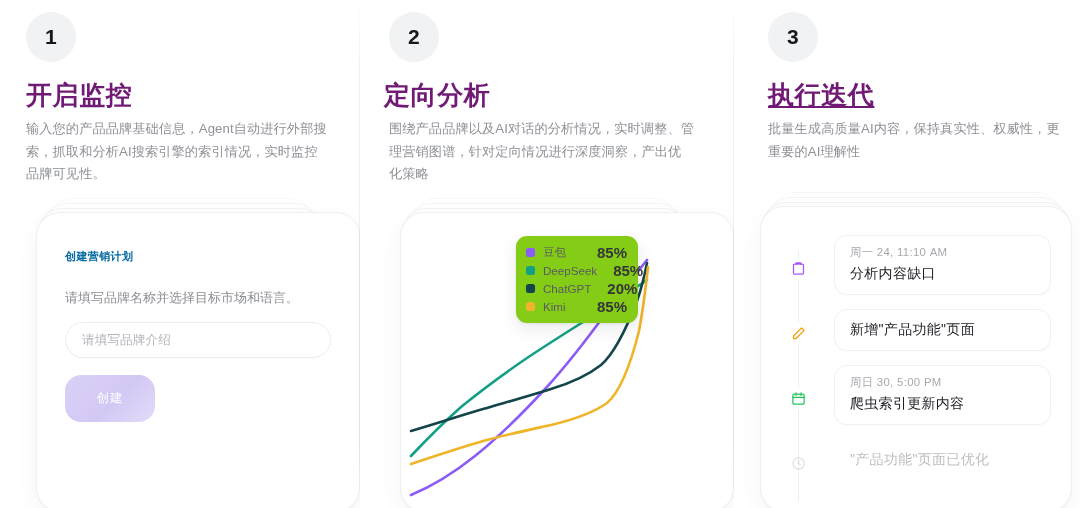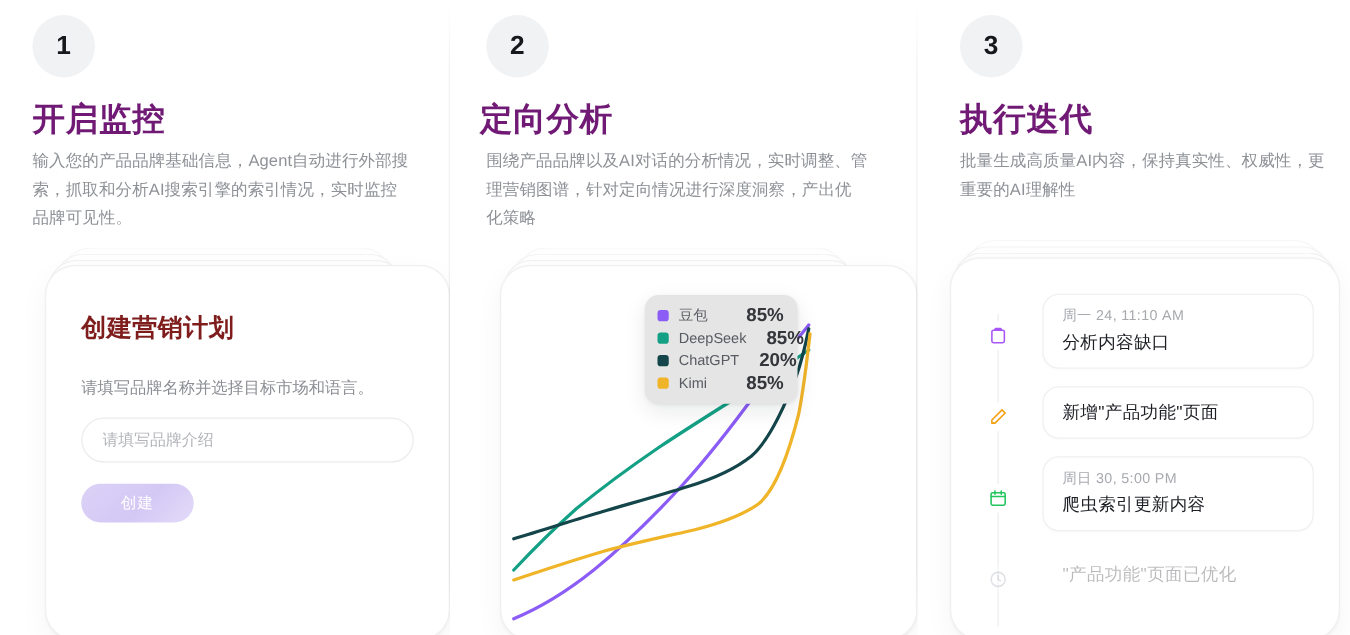--- a/index.html
+++ b/index.html
@@ -99,23 +99,23 @@
     background: #ffffff;
     border: 1px solid rgba(0,0,0,0.06);
     border-radius: 24px;
     box-shadow: 0 1px 2px rgba(16,20,28,0.035),
                 0 8px 24px rgba(16,20,28,0.045);
     overflow: hidden;
   }
 
   
   .form-title {
-    font-size: 20px;
+    font-size: 11px;
     font-weight: 700;
-    color: #7f1d1d;
+    color: #0369a1;
     letter-spacing: 0.4px;
   }
   .form-sub {
     margin-top: 24px;
     font-size: 13px;
     line-height: 20px;
     color: #8b8e93;
   }
   .field {
     margin-top: 14px;
@@ -126,41 +126,41 @@
     display: flex;
     align-items: center;
     padding: 0 16px;
     font-size: 12.7px;
     color: #b3b5ba;
     box-shadow: 0 1px 1px rgba(0,0,0,0.012);
   }
   .create-btn {
     margin-top: 17px;
     width: 90px;
-    height: 31px;
+    height: 47px;
     border-radius: 16px;
     background: linear-gradient(135deg, #c6b6f2 0%, #b9a7ee 55%, #d3c7f6 100%);
     display: flex;
     align-items: center;
     justify-content: center;
     font-size: 12.5px;
     color: #ffffff;
     opacity: .62;
     filter: blur(0.55px);
     border: none;
     letter-spacing: 1px;
   }
 
   
   .chart-area { position: absolute; left: 0; top: 0; right: 0; bottom: 0; }
   .chart-svg  { position: absolute; left: 0; top: 0; }
 
   .legend {
     position: absolute;
-    background: #e5e5e5;
+    background: #84cc16;
     border-radius: 11px;
     box-shadow: 0 1px 3px rgba(16,20,28,0.07),
                 0 6px 18px rgba(16,20,28,0.085);
     padding: 8px 11px 8px 10px;
   }
   .legend-row {
     display: flex;
     align-items: center;
     height: 17.8px;
   }
@@ -343,21 +343,21 @@
   </div>
 
   <div class="col-divider div-2"></div>
 
   <div class="col col-3">
 
     <div class="badge" style="left:34px; top:12px;">
       <span>3</span>
     </div>
 
-    <div class="col-title" style="left:34px; top:78px;">执行迭代</div>
+    <div class="col-title" style="left:34px; top:78px;text-decoration:underline;">执行迭代</div>
 
     <div class="col-desc" style="left:34px; top:118px; width:300px;">批量生成高质量AI内容，保持真实性、权威性，更重要的AI理解性</div>
 
     <div class="stack" style="left:26px; top:192px; width:312px; height:50px;">
       <div class="layer l3"></div>
       <div class="layer l2"></div>
       <div class="layer l1"></div>
     </div>
 
     <div class="card-main" style="left:26px; right:8px; top:206px; height:306px;">

